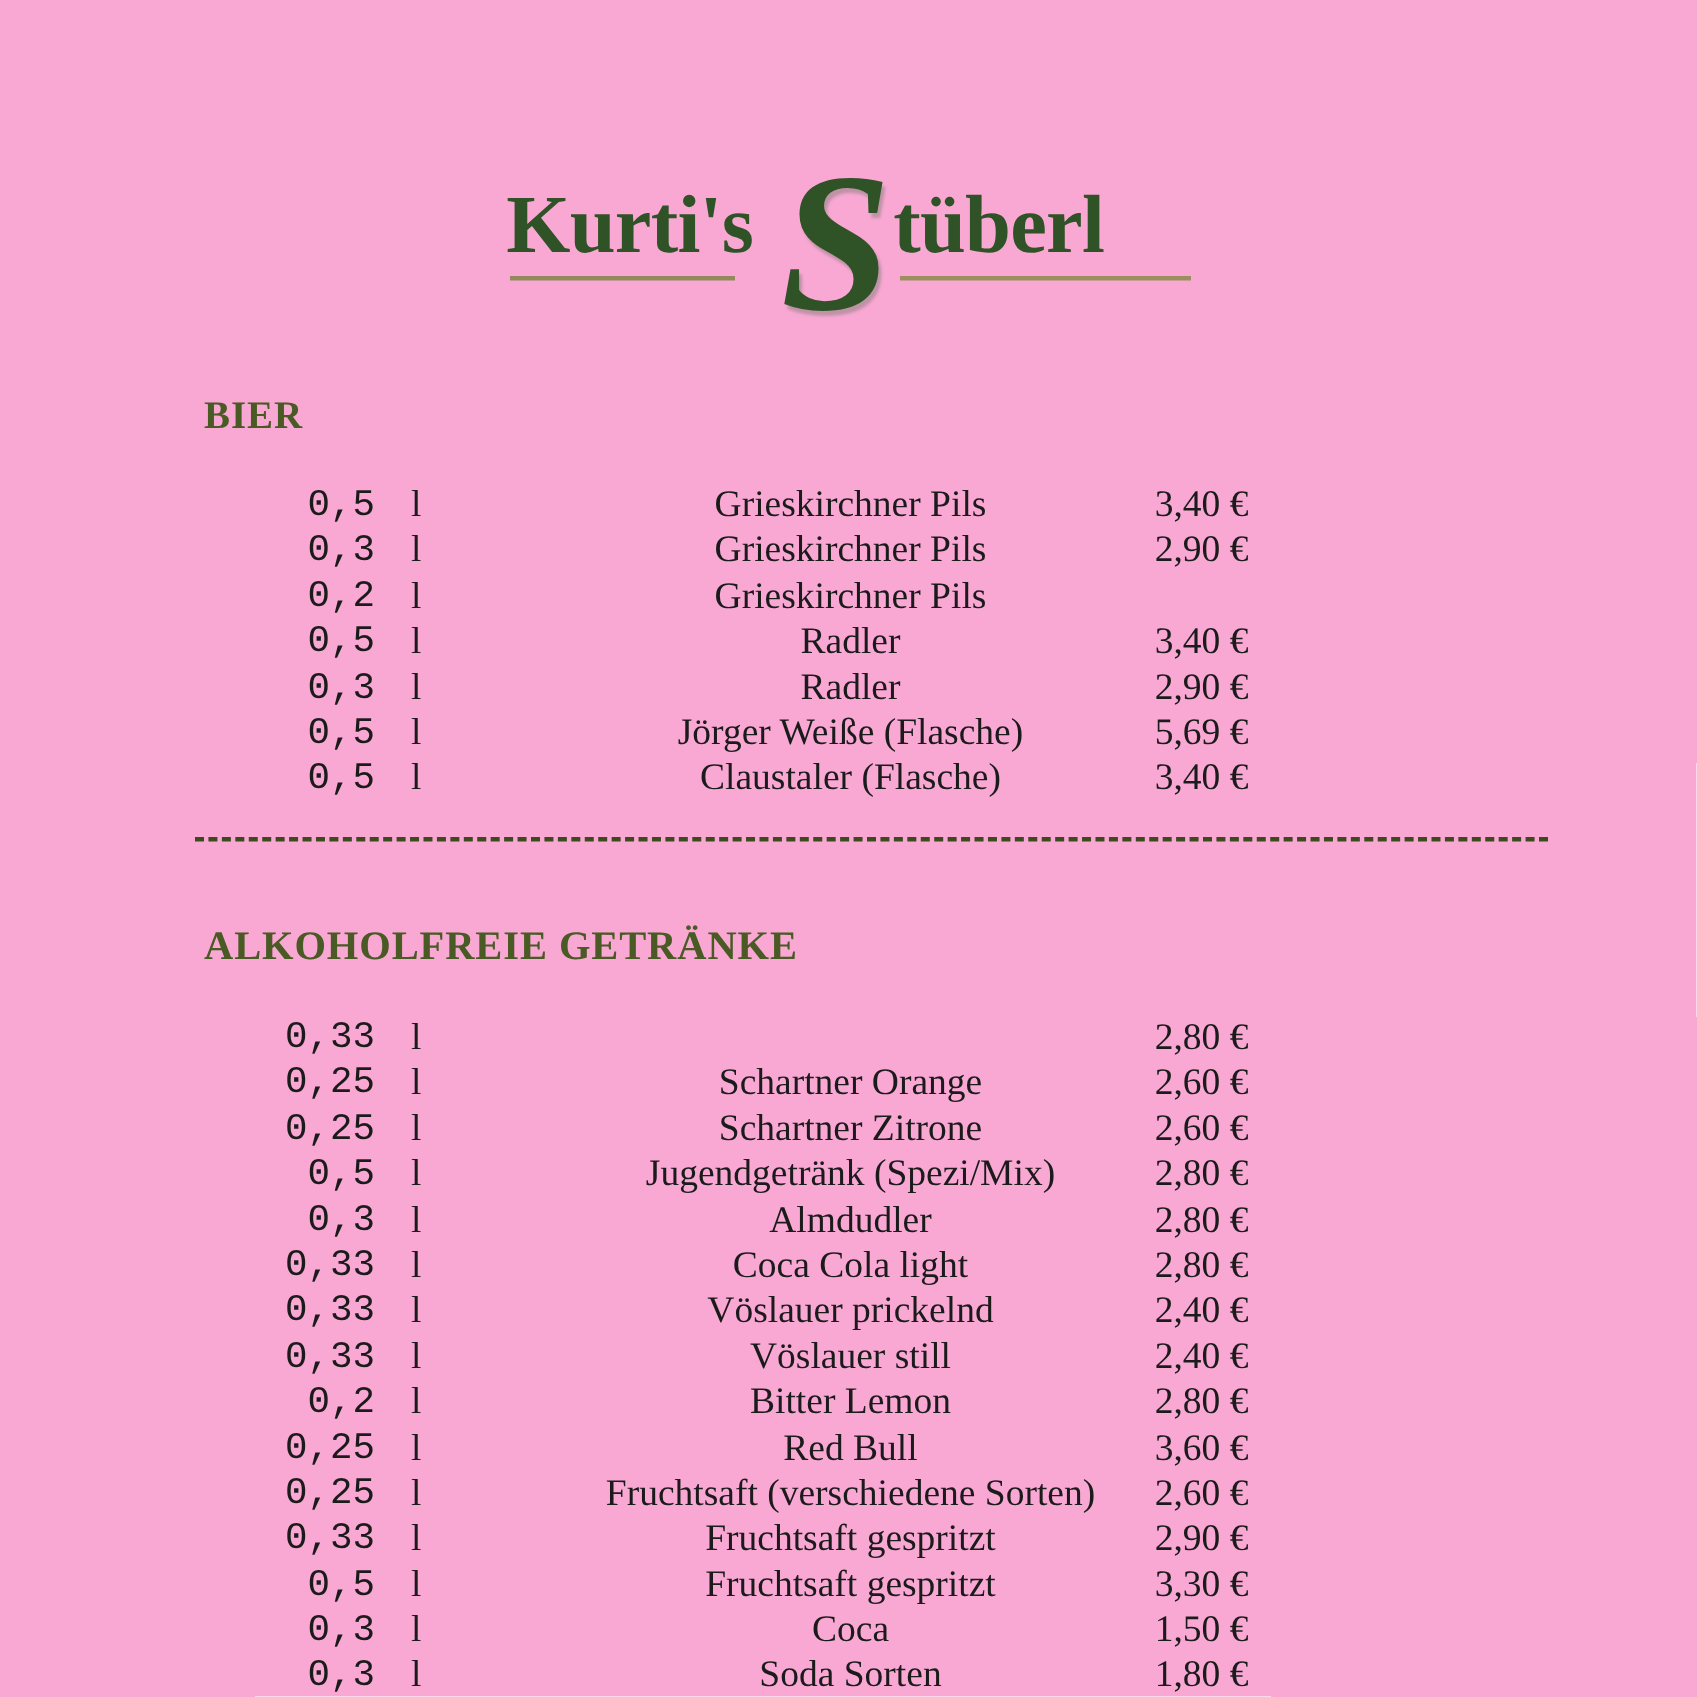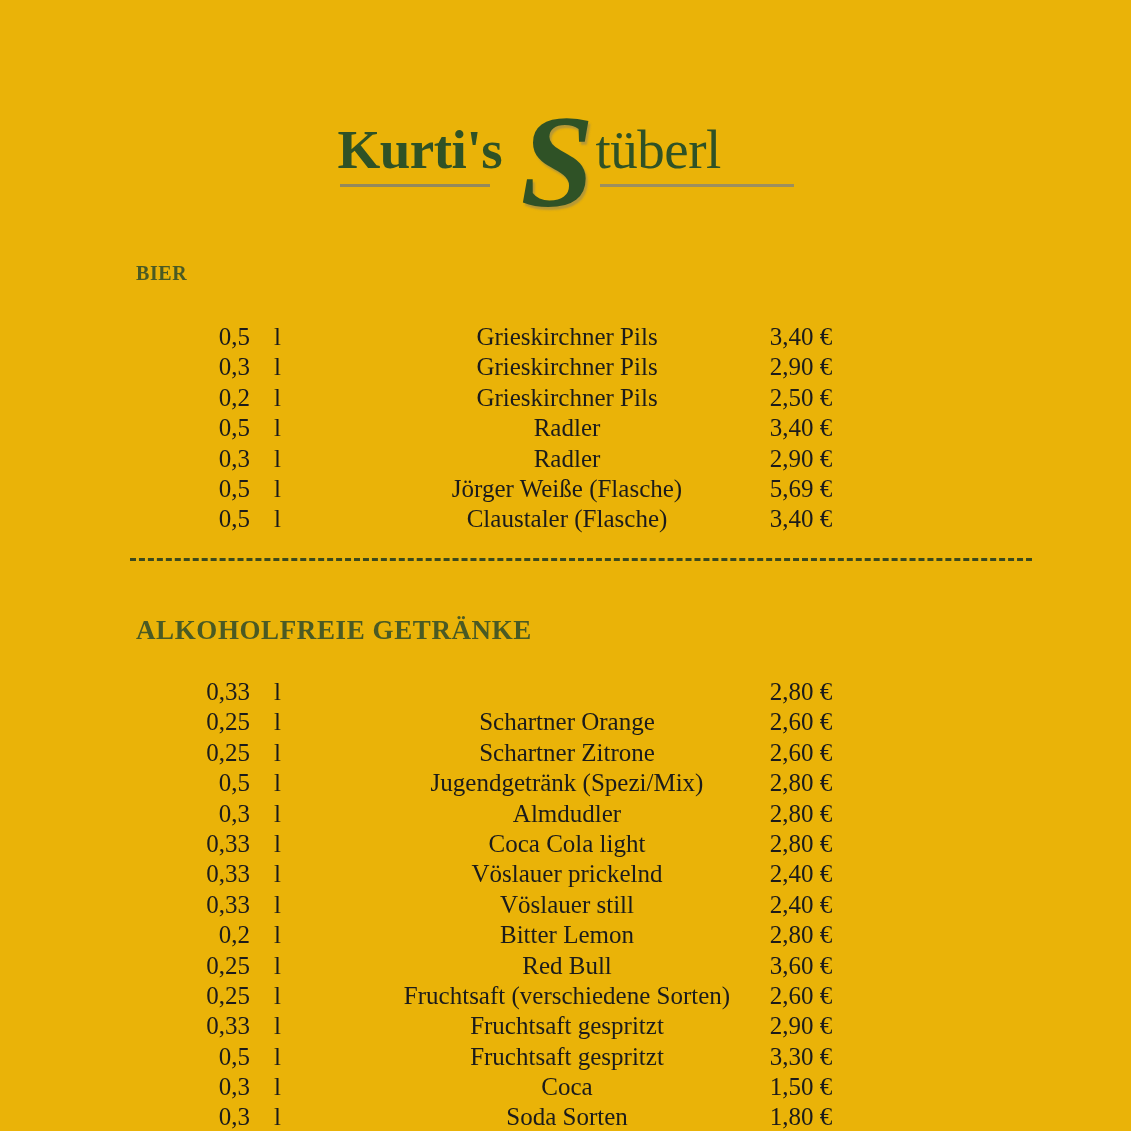--- a/index.html
+++ b/index.html
@@ -13,21 +13,21 @@
     overflow: hidden;
     font-family: "Liberation Serif", "DejaVu Serif", serif;
     color: #1a1a1a;
     position: relative;
   }
 
   .page {
     position: relative;
     width: 1131px;
     height: 1131px;
-    background: #eab308;
+    background: #f9a8d4;
   }
 
   
   .logo-block {
     position: absolute;
     left: 0;
     top: 108px;
     width: 1131px;
     height: 108px;
   }
@@ -67,21 +67,21 @@
     font-size: 132px;
     line-height: 132px;
     color: #2f5226;
     text-shadow: 2px 3px 2px rgba(120,120,110,0.45);
   }
   .logo-word-b {
     position: absolute;
     left: 258px;
     top: 12px;
     font-family: "Liberation Serif", "DejaVu Serif", serif;
-    font-weight: normal;
+    font-weight: bold;
     font-size: 55px;
     line-height: 60px;
     letter-spacing: -0.5px;
     color: #2f5226;
     white-space: nowrap;
   }
   .logo-rule-b {
     position: absolute;
     left: 262px;
     top: 76px;
@@ -94,21 +94,21 @@
   .section-title {
     position: absolute;
     font-family: "Liberation Serif", "DejaVu Serif", serif;
     font-weight: bold;
     color: #4a5a24;
     white-space: nowrap;
   }
   #title-bier {
     left: 136px;
     top: 262px;
-    font-size: 20px;
+    font-size: 26px;
     letter-spacing: 0.6px;
   }
   #title-afg {
     left: 136px;
     top: 615px;
     font-size: 27px;
     letter-spacing: 0.6px;
   }
 
   .divider {
@@ -134,21 +134,21 @@
     height: 30.4px;
     width: 1131px;
   }
   .col-vol {
     position: absolute;
     left: 150px;
     width: 100px;
     text-align: right;
     font-size: 25px;
     line-height: 30px;
-    font-family: Liberation Serif, serif;
+    font-family: Liberation Mono, monospace;
     color: #1b1b1b;
   }
   .col-unit {
     position: absolute;
     left: 274px;
     width: 20px;
     text-align: left;
     font-size: 25px;
     line-height: 30px;
     font-family: "Liberation Serif", "DejaVu Serif", serif;
@@ -203,21 +203,20 @@
       <div class="row">
         <div class="col-vol">0,3</div>
         <div class="col-unit">l</div>
         <div class="col-name">Grieskirchner Pils</div>
         <div class="col-price">2,90 €</div>
       </div>
       <div class="row">
         <div class="col-vol">0,2</div>
         <div class="col-unit">l</div>
         <div class="col-name">Grieskirchner Pils</div>
-        <div class="col-price">2,50 €</div>
       </div>
       <div class="row">
         <div class="col-vol">0,5</div>
         <div class="col-unit">l</div>
         <div class="col-name">Radler</div>
         <div class="col-price">3,40 €</div>
       </div>
       <div class="row">
         <div class="col-vol">0,3</div>
         <div class="col-unit">l</div>

